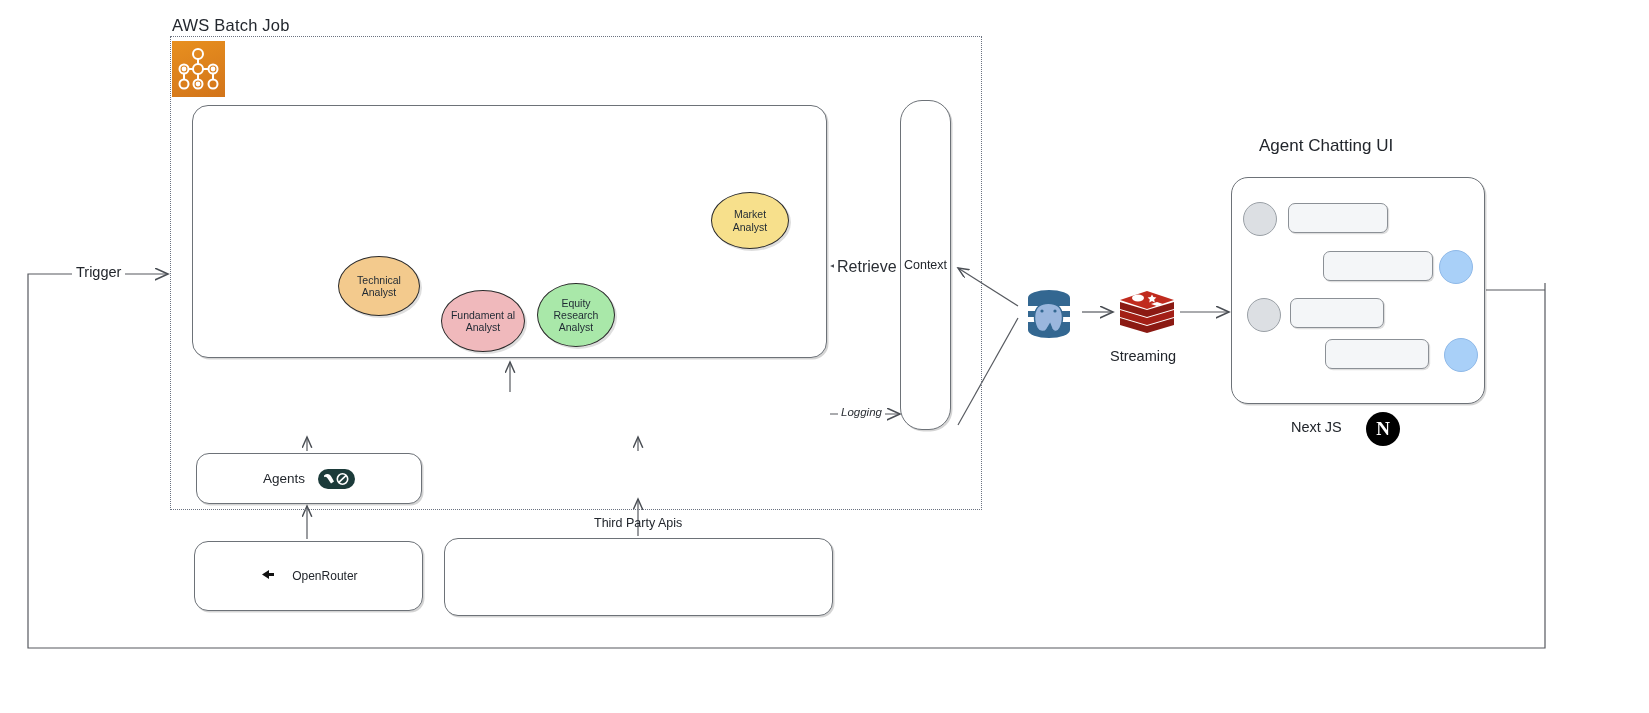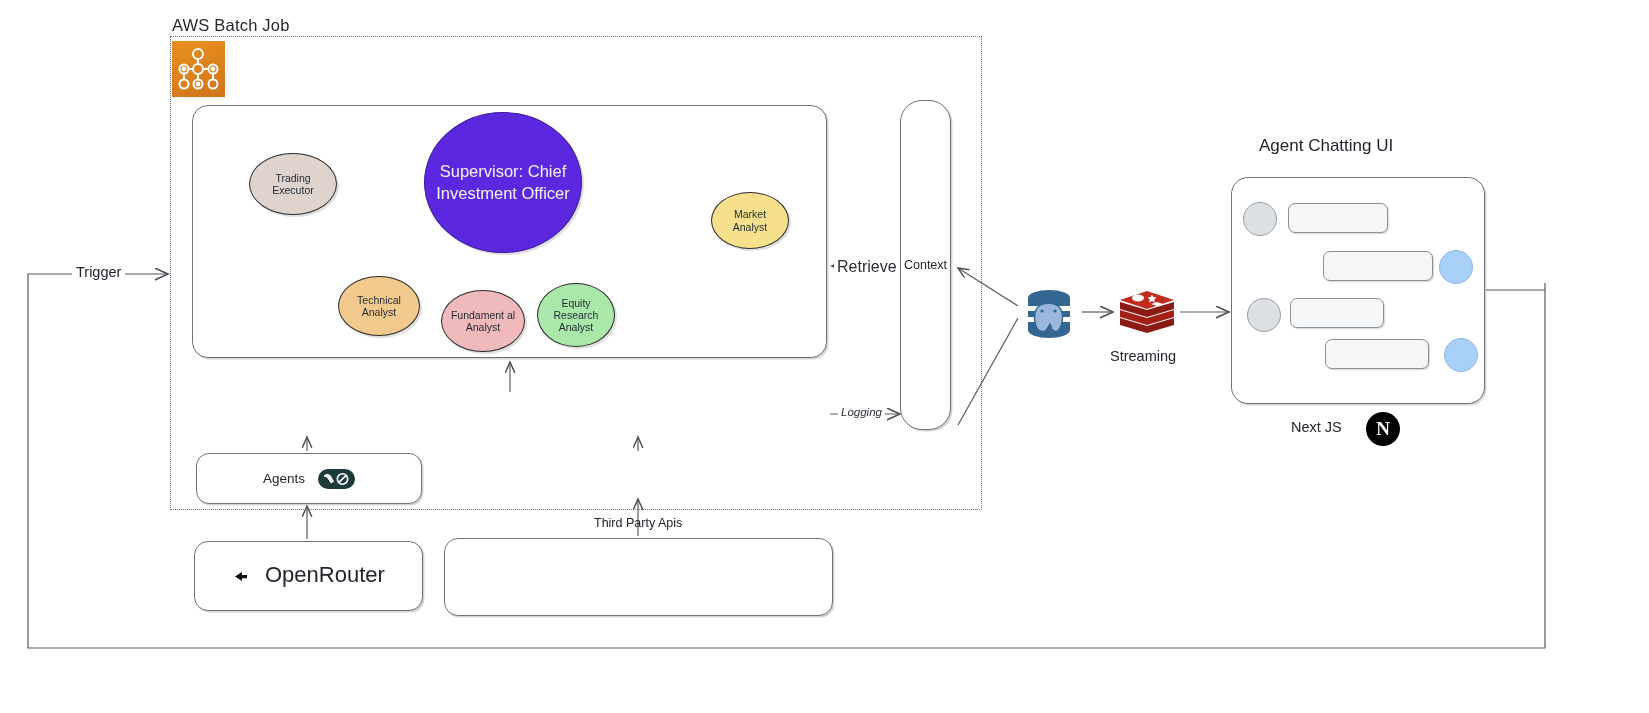--- a/index.html
+++ b/index.html
@@ -64,21 +64,21 @@
   }
   .node span { display: block; padding: 0 6px; }
 
   #node-supervisor {
     left: 424px; top: 112px; width: 158px; height: 141px;
     background: #5b28e0; border-color: #3b1aa0;
     color: #f4f2ff; font-size: 16.5px; line-height: 1.33;
   }
   #node-trading { left: 249px; top: 153px; width: 88px; height: 62px; background: #ded3cd; font-size: 10.5px; }
   #node-risk { left: 247px; top: 246px; width: 82px; height: 60px; background: #c9b8f5; font-size: 11px; }
-  #node-technical { left: 338px; top: 276px; width: 82px; height: 60px; background: #f3ca8d; font-size: 10.5px; }
+  #node-technical { left: 338px; top: 256px; width: 82px; height: 60px; background: #f3ca8d; font-size: 10.5px; }
   #node-fundamental { left: 441px; top: 290px; width: 84px; height: 62px; background: #f0b9bc; font-size: 10.5px; }
   #node-equity-research { left: 537px; top: 283px; width: 78px; height: 64px; background: #a9e8a9; font-size: 10.5px; }
   #node-equity-selection { left: 633px; top: 246px; width: 84px; height: 66px; background: #a8d0f5; font-size: 10.5px; }
   #node-market { left: 711px; top: 192px; width: 78px; height: 57px; background: #f7e08c; font-size: 10.5px; }
 
   
   .edge-label {
     position: absolute; font-size: 16px; color: #2a2e34;
     background: #fff; padding: 0 3px; white-space: nowrap;
   }
@@ -192,26 +192,20 @@
         <path d="M26,18 L26,23 M17,28 L21,28 M31,28 L36,28 M12,32.5 L12,38.5 M26,33 L26,38.5 M41,32.5 L41,38.5"></path>
         <circle cx="12" cy="28" r="1.4" fill="#fff"></circle>
         <circle cx="41" cy="28" r="1.4" fill="#fff"></circle>
         <circle cx="26" cy="43" r="1.4" fill="#fff"></circle>
       </g>
     </svg>
   </div>
 
   <div class="panel" id="agent-graph-panel"></div>
 
-  <div class="node" id="node-supervisor">
-    <span>Supervisor: Chief Investment Officer</span>
-  </div>
-  <div class="node" id="node-trading">
-    <span>Trading Executor</span>
-  </div>
   <div class="node" id="node-technical">
     <span>Technical Analyst</span>
   </div>
   <div class="node" id="node-fundamental">
     <span>Fundament al Analyst</span>
   </div>
   <div class="node" id="node-equity-research">
     <span>Equity Research Analyst</span>
   </div>
   <div class="node" id="node-market">
@@ -243,21 +237,21 @@
 
   <div class="free-text" id="label-thirdparty">Third Party Apis</div>
 
   <div class="panel" id="openrouter-panel">
     <div class="panel-label">
       <span style="display:inline-block;vertical-align:middle;margin-right:7px;">
         <svg width="22" height="22" viewBox="0 0 22 22">
           <path d="M19,11 L12,6.5 L12,9.4 L7,9.4 L7,12.6 L12,12.6 L12,15.5 Z" fill="#111" transform="rotate(180 11 11)"></path>
         </svg>
       </span>
-      <span style="font-size:22px;margin-top:40px;">OpenRouter</span>
+      <span style="font-size:12px;margin-top:40px;">OpenRouter</span>
     </div>
   </div>
 
   <div class="panel" id="thirdparty-panel">
     
     
     
     
   </div>
 

